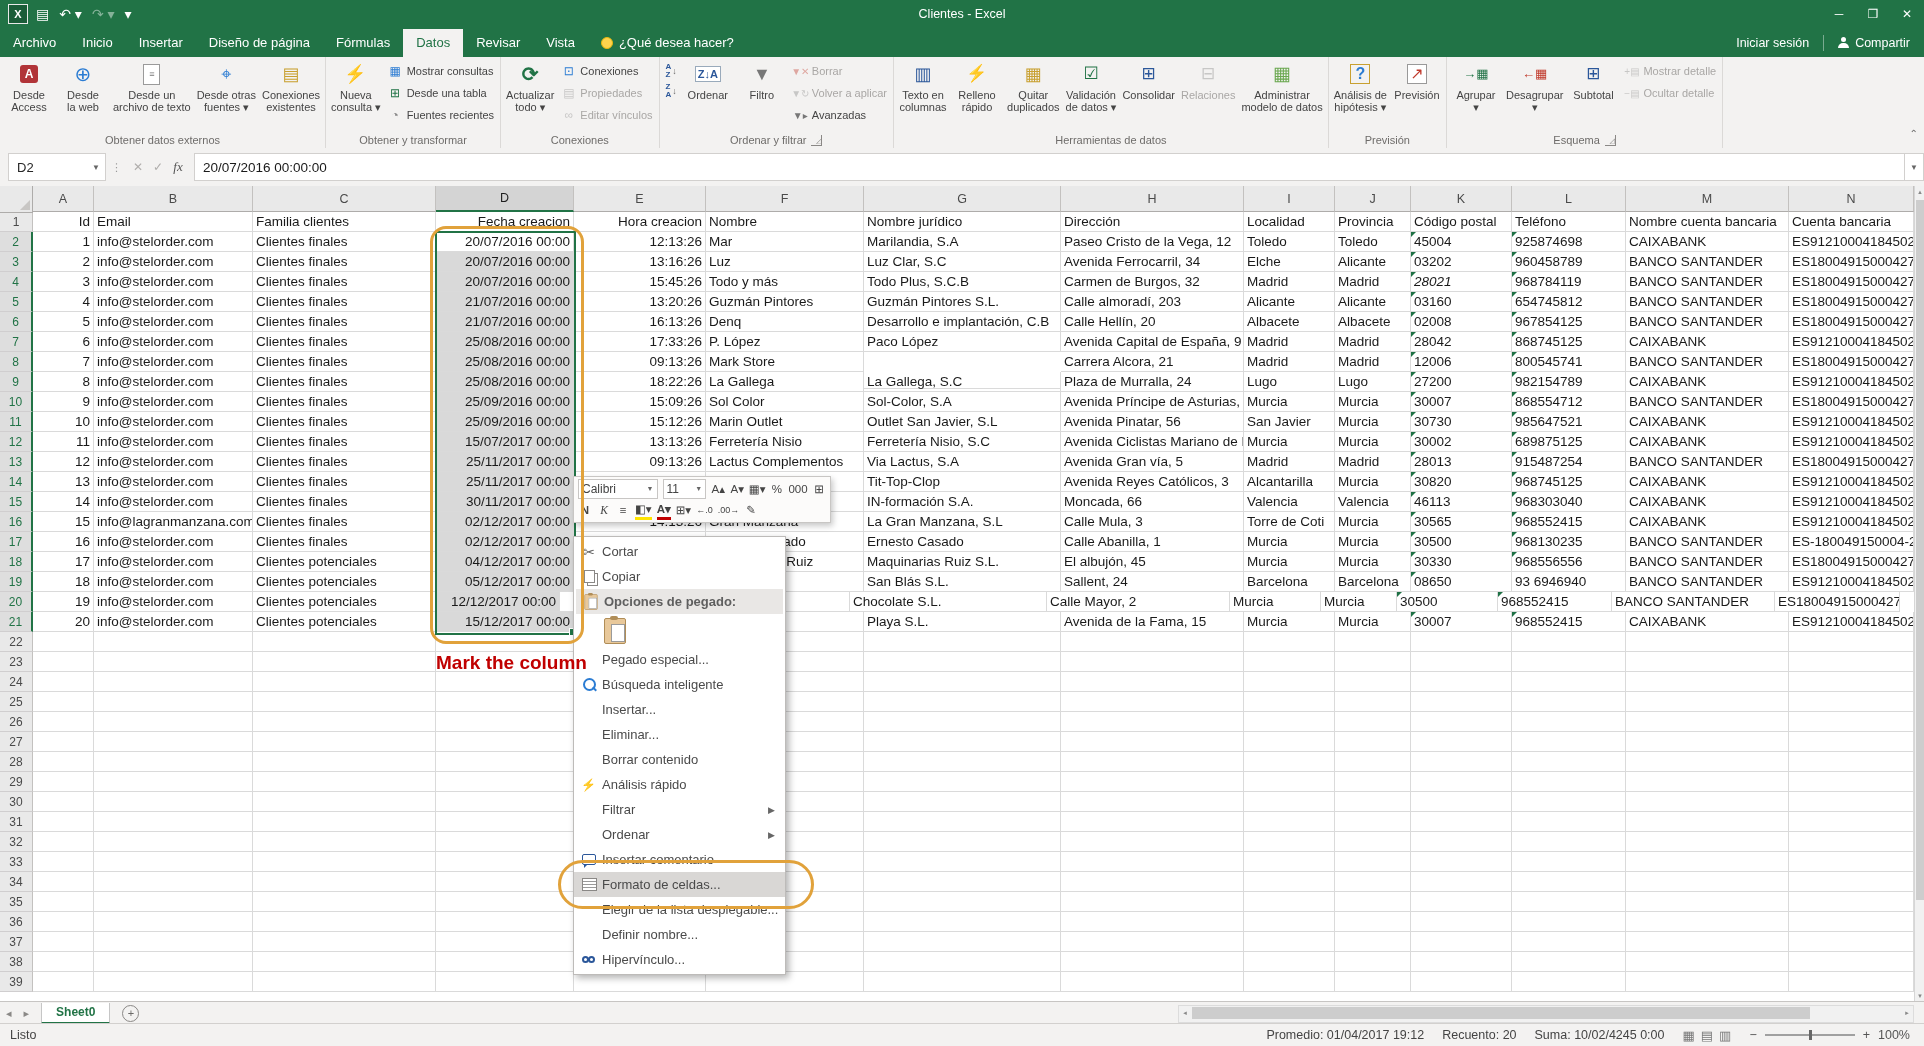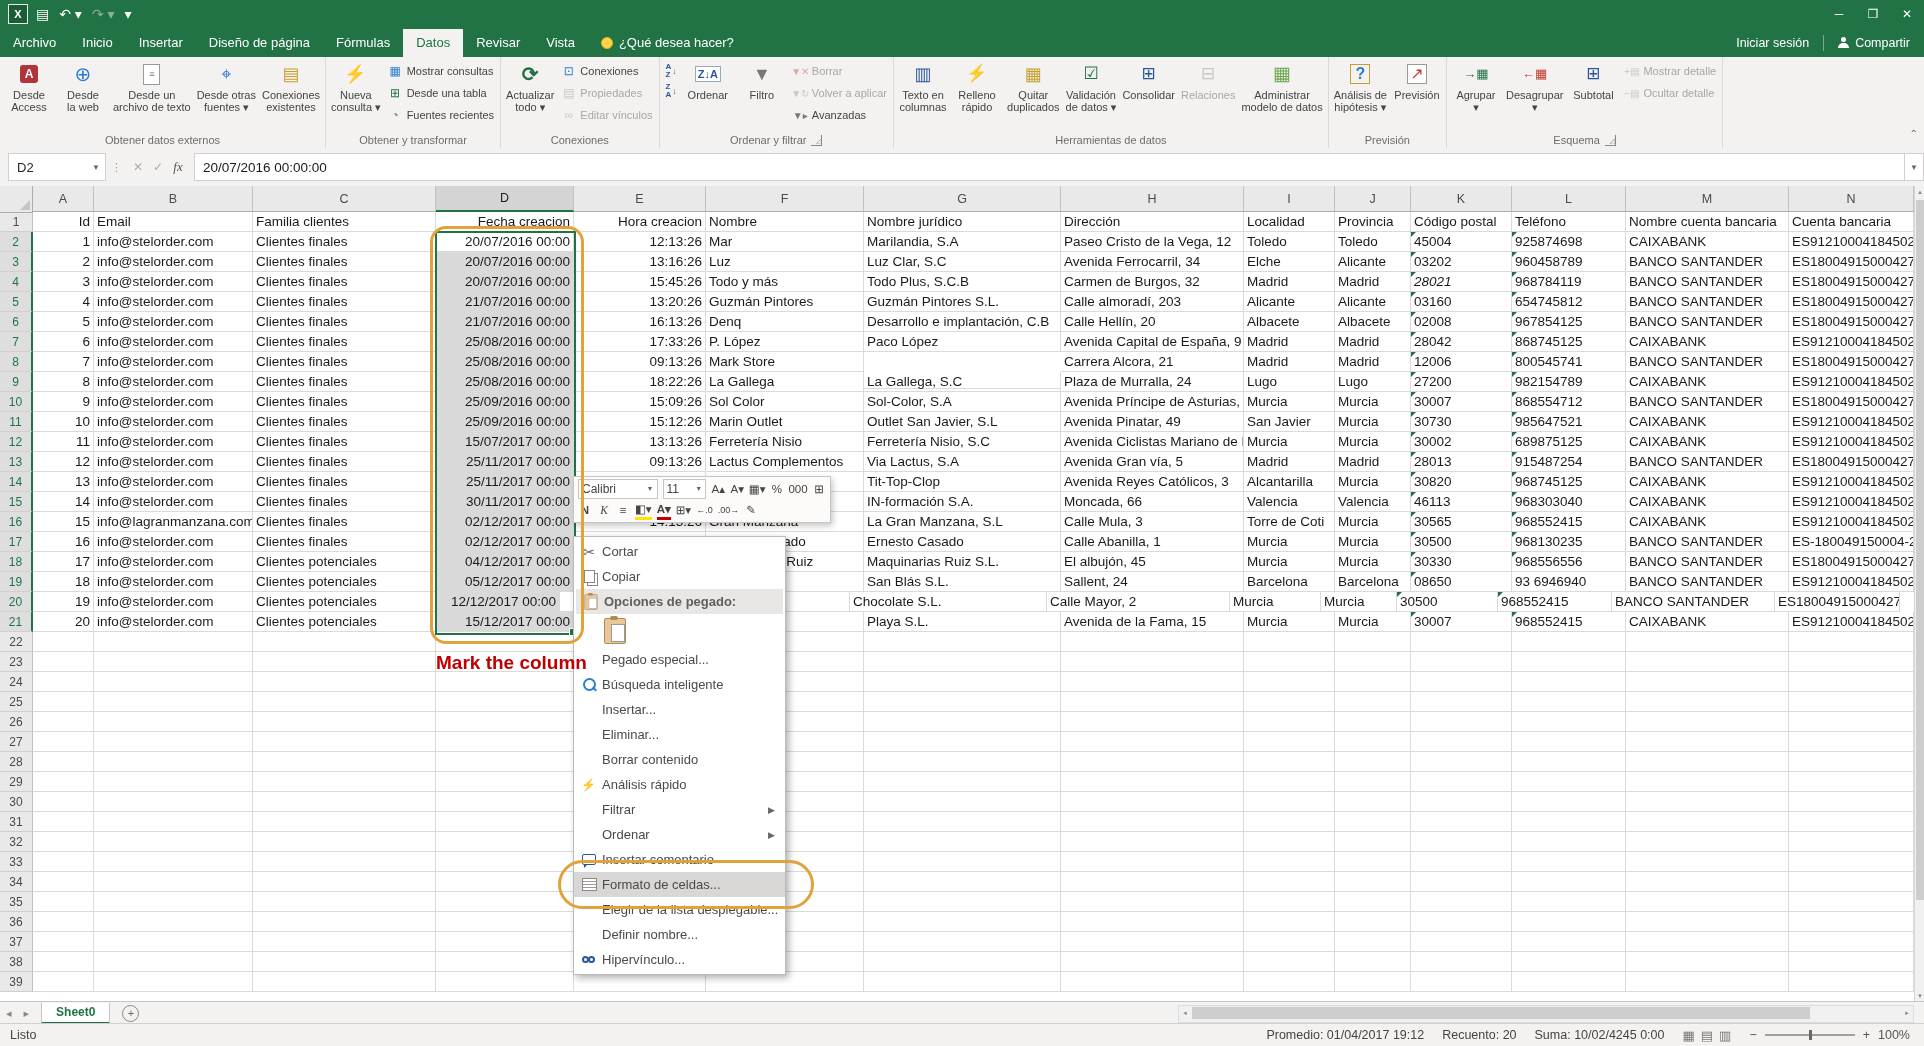--- a/index.html
+++ b/index.html
@@ -149,20 +149,21 @@
 <div id="app">
 
   <div class="titlebar">
     <div class="xlicon">X</div>
     <div class="qat">
       <span class="qbtn">▤</span>
       <span class="qbtn">↶ ▾</span>
       <span class="qbtn dim">↷ ▾</span>
       <span class="qbtn">▾</span>
     </div>
+    <div class="tb-title">Clientes - Excel</div>
     <div class="winbtns">
       <span class="winbtn">─</span>
       <span class="winbtn">❐</span>
       <span class="winbtn">✕</span>
     </div>
   </div>
 
   <div class="tabrow">
     <div id="tabs-host" style="display:flex;height:100%;align-items:flex-end">
         <div class="ftab">Archivo</div>
@@ -546,21 +547,21 @@
       </div>
       <div class="grow">
         <div class="rhdr sel">11</div>
         <div class="cell r" style="width: 61px;">10</div>
         <div class="cell" style="width: 159px;">info@stelorder.com</div>
         <div class="cell" style="width: 183px;">Clientes finales</div>
         <div class="cell r selc" style="width: 138px;">25/09/2016 00:00</div>
         <div class="cell r" style="width: 132px;">15:12:26</div>
         <div class="cell" style="width: 158px;">Marin Outlet</div>
         <div class="cell" style="width: 197px;">Outlet San Javier, S.L</div>
-        <div class="cell" style="width: 183px;">Avenida Pinatar, 49</div>
+        <div class="cell" style="width: 183px;">Avenida Pinatar, 56</div>
         <div class="cell" style="width: 91px;">San Javier</div>
         <div class="cell" style="width: 76px;">Murcia</div>
         <div class="cell tri" style="width: 101px;">30730</div>
         <div class="cell tri" style="width: 114px;">985647521</div>
         <div class="cell" style="width: 163px;">CAIXABANK</div>
         <div class="cell" style="width: 125px;">ES91210004184502</div>
       </div>
       <div class="grow">
         <div class="rhdr sel">12</div>
         <div class="cell r" style="width: 61px;">11</div>

